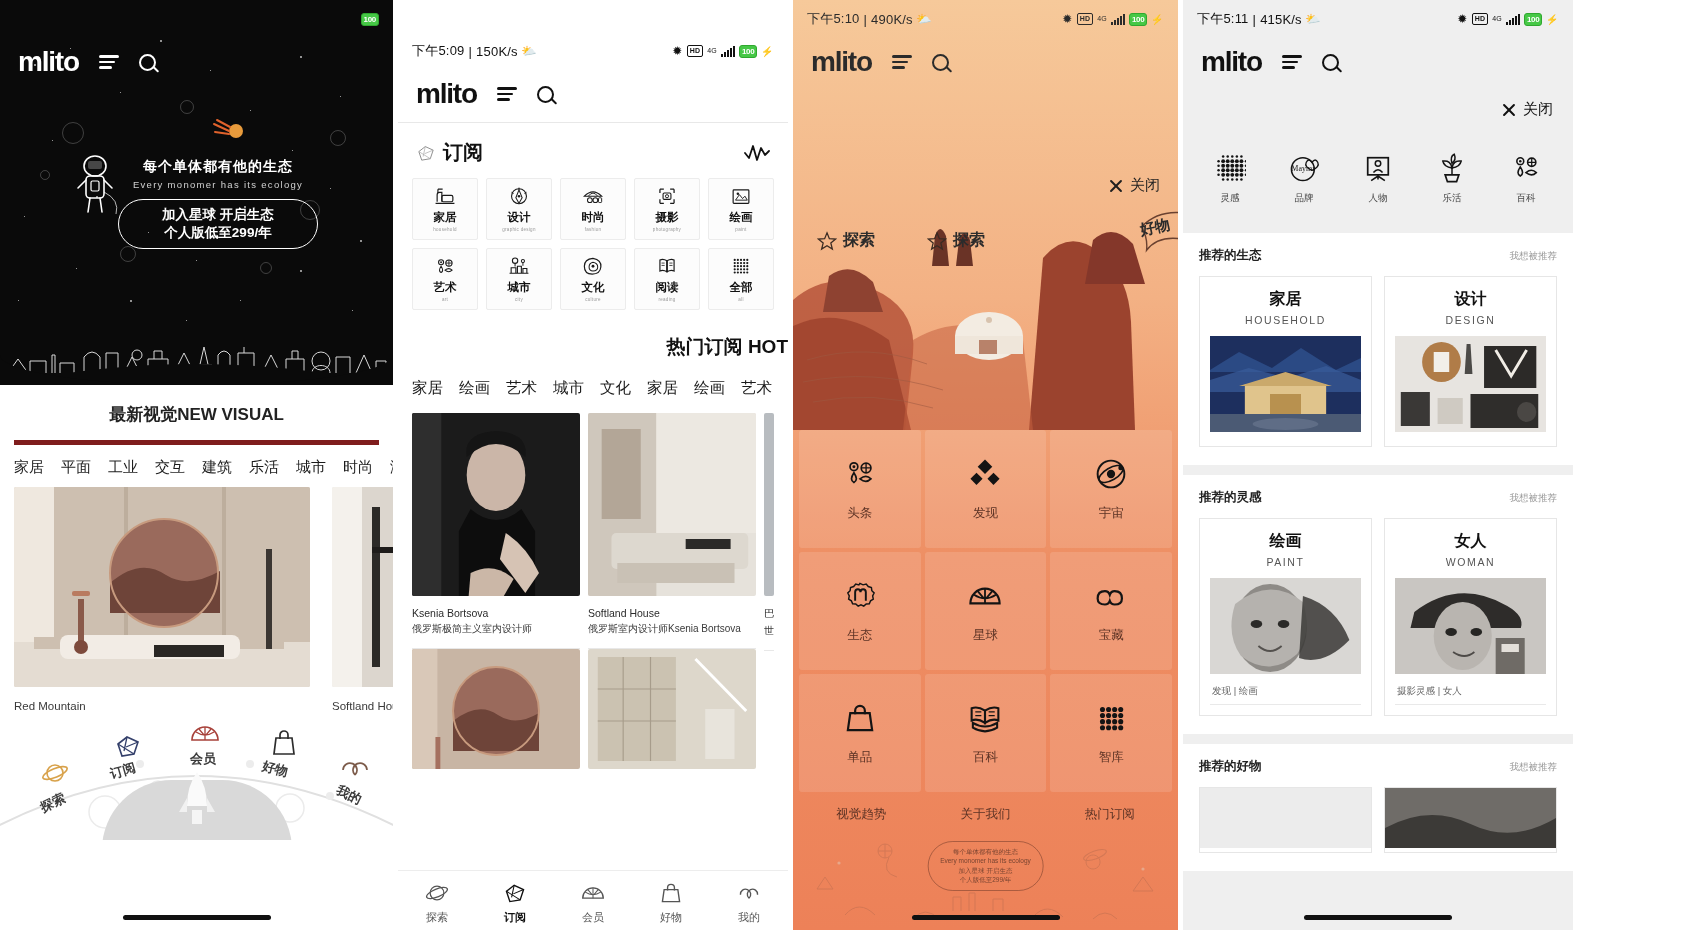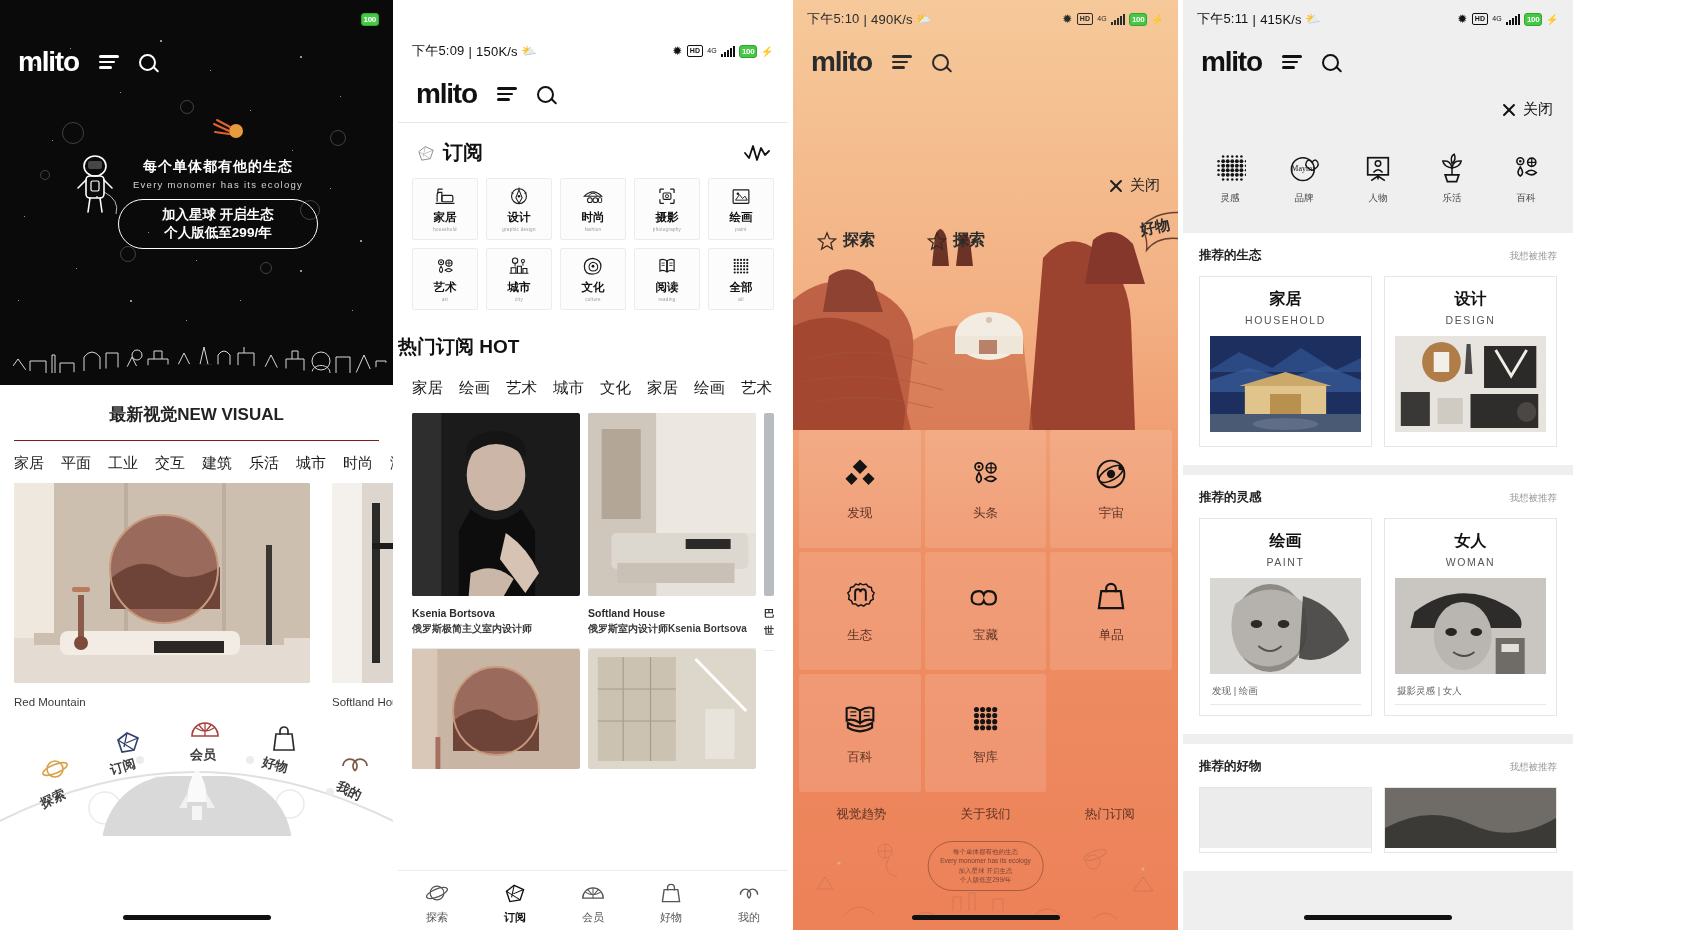--- a/index.html
+++ b/index.html
@@ -82,21 +82,21 @@
   }
   .astro { position:absolute; left:72px; top:152px; width:46px; height:66px;}
   .comet { position:absolute; left:212px; top:118px; }
   .skyline {
     position:absolute; left:0; right:0; bottom:0; height:60px;
     background:#0a0a0a;
     border-bottom-left-radius:60% 36px; border-bottom-right-radius:60% 36px;
   }
   .p1 .section-title {
     text-align:center; font-size:17px; font-weight:bold; padding:18px 0 14px;
-    color:#222; border-bottom:1px solid #7f1d1d; margin:0 14px;
+    color:#222; border-bottom:5px solid #7f1d1d; margin:0 14px;
   }
   .p1 .cats {
     display:flex; gap:17px; padding:13px 14px 10px; font-size:15px; color:#1c1c1c;
     white-space:nowrap; overflow:hidden;
   }
   .p1 .gallery { display:flex; gap:22px; padding:0 14px; }
   .p1 .gcard { flex:0 0 296px; }
   .p1 .gcard.second { flex:0 0 296px; }
   .p1 .gimg { height:200px; border-radius:2px; }
   .p1 .gcap { font-size:11.5px; color:#3a3a3a; padding:9px 0 0; }
@@ -129,27 +129,27 @@
   .p2 .sub-title { font-size:20px; font-weight:bold; }
   .grid5 { display:grid; grid-template-columns:repeat(5,1fr); gap:8px; padding:0 14px;}
   .gcell {
     border:1px solid #ececec; background:#fcfcfc; border-radius:2px;
     height:62px; display:flex; flex-direction:column; align-items:center;
     justify-content:center; gap:2px;
   }
   .gcell .ic { height:22px; display:flex; align-items:center; }
   .gcell .cn { font-size:11.5px; font-weight:bold; color:#111; }
   .gcell .en { font-size:4.5px; color:#999; letter-spacing:.3px; }
-  .p2 .hot-title { text-align:left; font-size:19px; font-weight:bold; padding:24px 0 18px;}
+  .p2 .hot-title { text-align:right; font-size:19px; font-weight:bold; padding:24px 0 18px;}
   .p2 .tags {
     display:flex; gap:16px; padding:0 14px 14px; font-size:15.5px; color:#1b1b1b;
     white-space:nowrap; overflow:hidden;
   }
   .p2 .masonry { display:flex; gap:8px; padding:0 14px; }
-  .p2 .col { flex:1;font-weight:bold; }
+  .p2 .col { flex:1; }
   .p2 .mimg { border-radius:2px; }
   .p2 .mtitle { font-size:10.5px; color:#2b2b2b; padding:7px 0 3px; }
   .p2 .mdesc { font-size:10px; color:#3a3a3a; padding-bottom:12px;
                border-bottom:1px solid #e8e8e8; white-space:nowrap; overflow:hidden;}
   .tabbar {
     position:absolute; left:0; right:0; bottom:0; height:92px; background:#fff;
     border-top:1px solid #ededed; display:flex; padding-top:10px;
   }
   .tabitem {
     flex:1; display:flex; flex-direction:column; align-items:center; gap:5px;
@@ -821,61 +821,70 @@
           <path d="M62 12 l14 -8 -4 12 M70 30 l16 6 -12 6" fill="none" stroke="#6a4130" stroke-width="1.4"></path>
         </svg>
         <span style="position:relative;z-index:2">好物</span>
       </div>
     </div>
 
     <div class="menu-grid" id="p3grid">
         <div class="mcell">
           <div class="mic">
             <svg width="34" height="34" viewBox="0 0 28 28">
-              <g fill="#141414">
-                <path d="M14 2 l6 6 -6 6 -6 -6z"></path>
-                <path d="M7 13 l5 5 -5 5 -5 -5z"></path>
-                <path d="M21 13 l5 5 -5 5 -5 -5z"></path>
-              </g>
-            </svg>
-          </div>
-          <div class="mlb">发现</div>
-        </div>
-        <div class="mcell">
-          <div class="mic">
-            <svg width="34" height="34" viewBox="0 0 28 28">
               <circle cx="9" cy="8" r="3.2" fill="none" stroke="#141414" stroke-width="1.4"></circle>
               <circle cx="9" cy="8" r="1.2" fill="#141414"></circle>
               <circle cx="19" cy="9" r="4" fill="none" stroke="#141414" stroke-width="1.4"></circle>
               <path d="M19 5 v8 M15 9 h8" stroke="#141414" stroke-width="1.1"></path>
               <path d="M9 13 q-4 6 0 8 q4 -2 0 -8z" fill="none" stroke="#141414" stroke-width="1.4"></path>
               <path d="M14 18 q5 -4 9 0 q-4 4 -9 0z" fill="none" stroke="#141414" stroke-width="1.4"></path>
             </svg>
           </div>
           <div class="mlb">头条</div>
+        </div>
+        <div class="mcell">
+          <div class="mic">
+            <svg width="34" height="34" viewBox="0 0 28 28">
+              <g fill="#141414">
+                <path d="M14 2 l6 6 -6 6 -6 -6z"></path>
+                <path d="M7 13 l5 5 -5 5 -5 -5z"></path>
+                <path d="M21 13 l5 5 -5 5 -5 -5z"></path>
+              </g>
+            </svg>
+          </div>
+          <div class="mlb">发现</div>
         </div>
         <div class="mcell">
           <div class="mic">
             <svg width="34" height="34" viewBox="0 0 28 28">
               <circle cx="14" cy="14" r="11" fill="none" stroke="#141414" stroke-width="1.6"></circle>
               <circle cx="14" cy="14" r="3.4" fill="#141414"></circle>
               <ellipse cx="14" cy="14" rx="11" ry="5" fill="none" stroke="#141414" stroke-width="1.3" transform="rotate(-30 14 14)"></ellipse>
               <circle cx="22" cy="9" r="2" fill="#141414"></circle>
             </svg>
           </div>
           <div class="mlb">宇宙</div>
         </div>
         <div class="mcell">
           <div class="mic">
             <svg width="34" height="34" viewBox="0 0 28 28">
               <path d="M14 2 l3 1.4 3 -.8 2 2.4 3 .9 .4 3.1 2.2 2.2 -1.4 2.8 .6 3 -2.6 1.7 -1.2 2.9 -3 .2 -2.3 2 -2.7 -1.3 -2.7 1.3 -2.3 -2 -3 -.2 -1.2 -2.9 -2.6 -1.7 .6 -3 -1.4 -2.8 2.2 -2.2 .4 -3.1 3 -.9 2 -2.4 3 .8z" fill="none" stroke="#141414" stroke-width="1.4" transform="scale(.86) translate(2.2,2.2)"></path>
               <path d="M10 18 v-7 q0 -2.5 2.2 -2.5 q2.2 0 2.2 2.5 q0 -2.5 2.2 -2.5 q2.2 0 2.2 2.5 v7" fill="none" stroke="#141414" stroke-width="1.6"></path>
             </svg>
           </div>
           <div class="mlb">生态</div>
+        </div>
+        <div class="mcell">
+          <div class="mic">
+            <svg width="34" height="34" viewBox="0 0 28 28">
+              <path d="M2 20 a12 12 0 0 1 24 0 z" fill="none" stroke="#141414" stroke-width="1.8"></path>
+              <path d="M14 8 v12 M5 13 q9 6 18 0 M8 10 l5 6 M20 10 l-5 6" stroke="#141414" stroke-width="1.5" fill="none"></path>
+            </svg>
+          </div>
+          <div class="mlb">星球</div>
         </div>
         <div class="mcell">
           <div class="mic">
             <svg width="34" height="34" viewBox="0 0 28 28">
               <path d="M3 16 q0 -6 6 -6 q3 0 4 3 q1 -3 4 -3 q6 0 6 6 q0 5 -6 5 q-3 0 -4 -3 q-1 3 -4 3 q-6 0 -6 -5z" fill="none" stroke="#141414" stroke-width="1.8"></path>
             </svg>
           </div>
           <div class="mlb">宝藏</div>
         </div>
         <div class="mcell">

